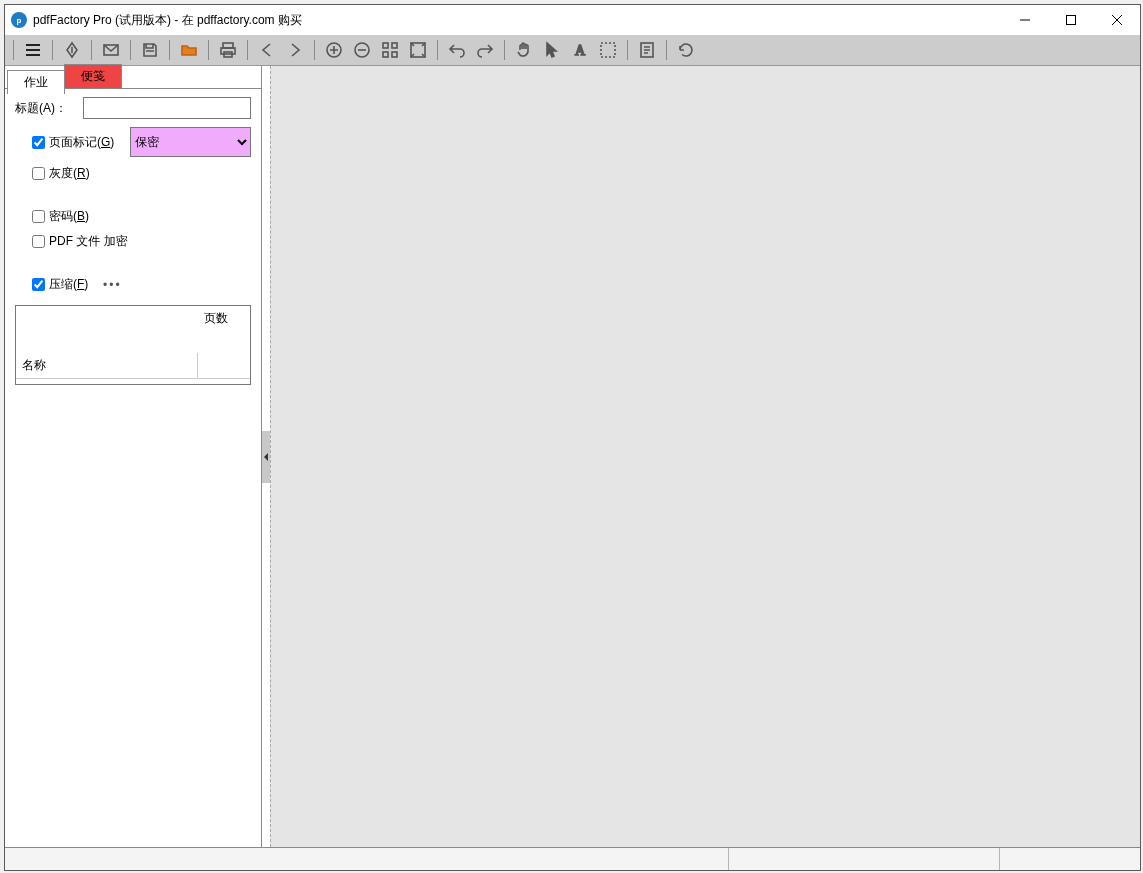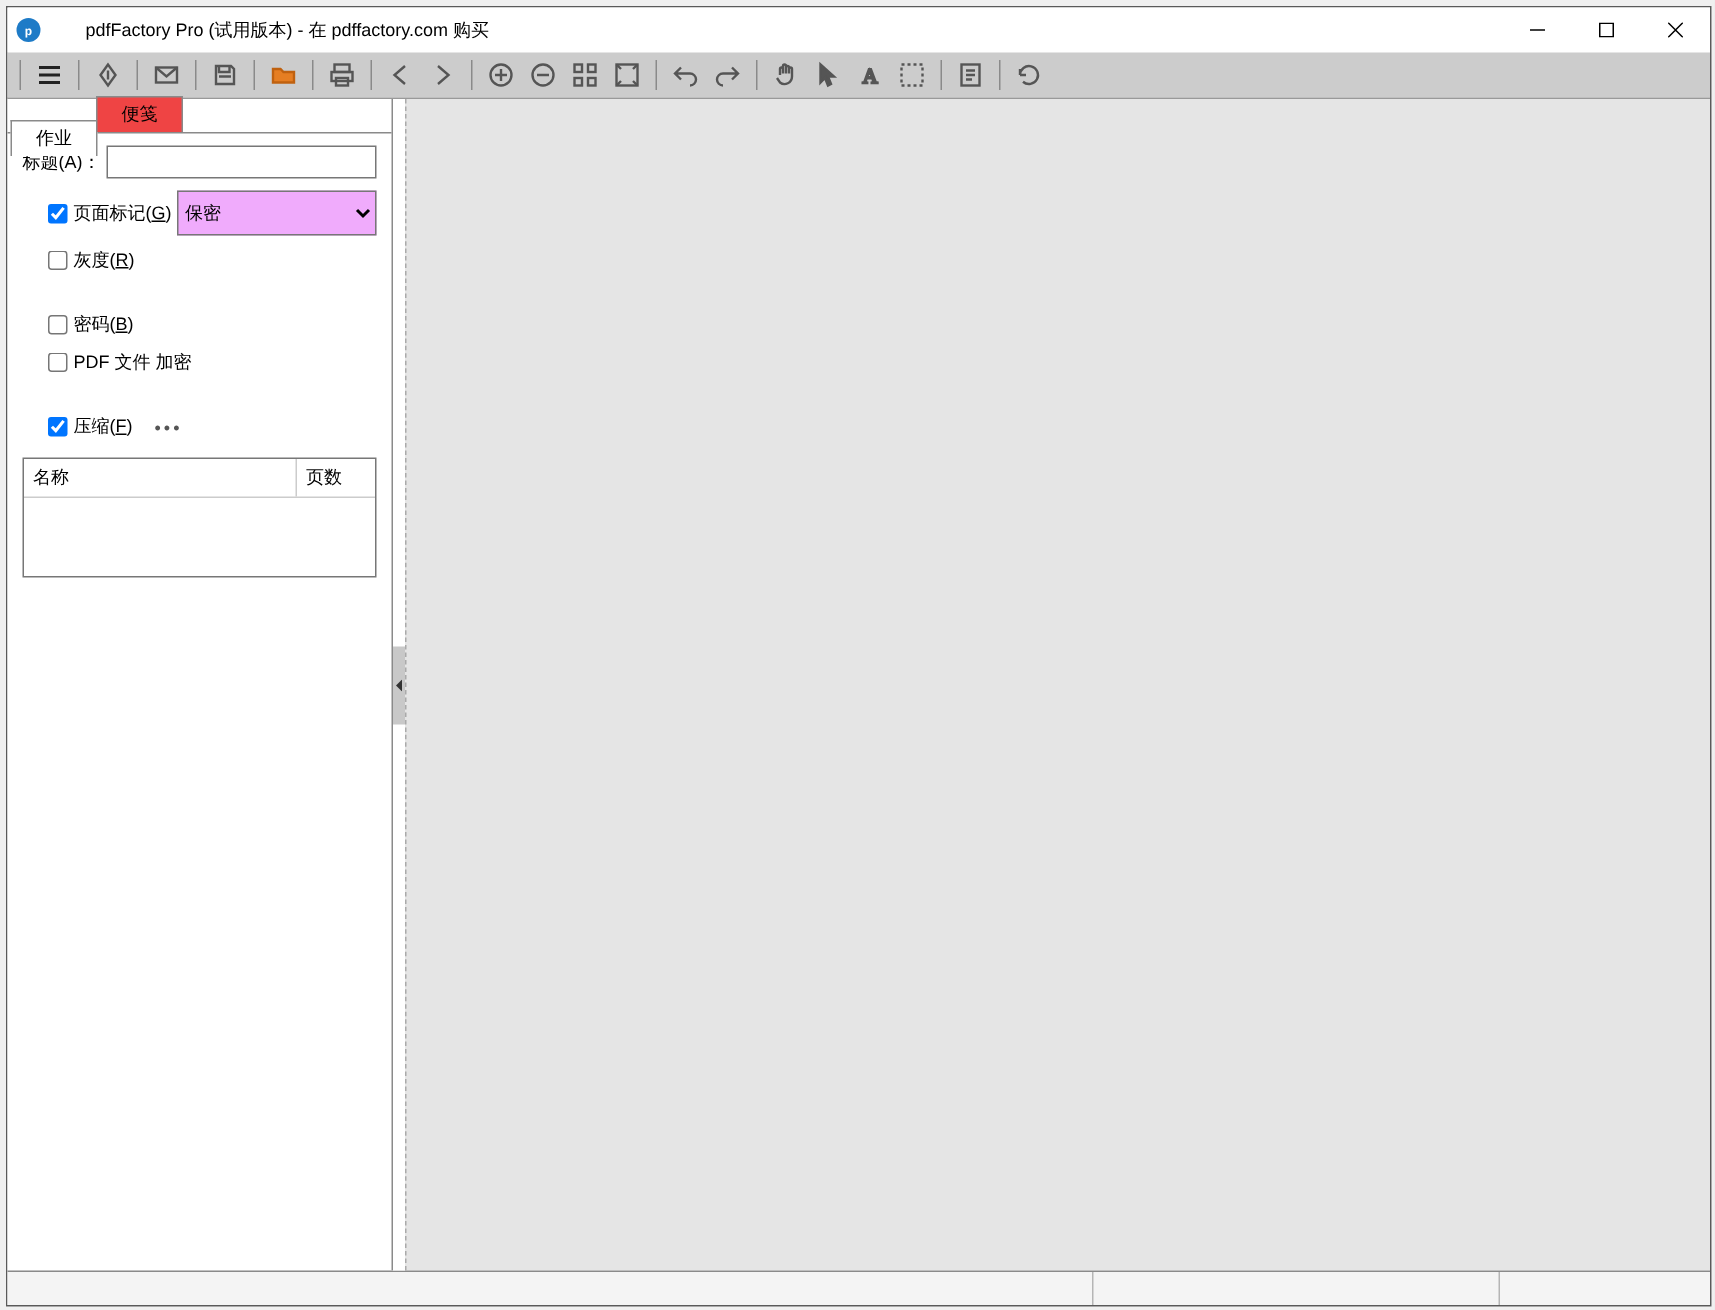--- a/index.html
+++ b/index.html
@@ -1,46 +1,46 @@
 <!DOCTYPE html>
 <html><head>
 <meta charset="utf-8">
 <style>
 html,body{margin:0;padding:0;font-family:"Microsoft YaHei","Segoe UI",Tahoma,sans-serif;font-size:12px;color:#000;background:#f0f0f0;}
 .window{position:relative;width:1135px;height:865px;margin:4px;background:#fff;border:1px solid #5a5a5a;display:flex;flex-direction:column;}
 .titlebar{height:30px;background:#fff;display:flex;align-items:center;}
 .titlebar .app-icon{width:16px;height:16px;margin:0 6px;border-radius:8px;background:#1e7bc7;display:flex;align-items:center;justify-content:center;color:#fff;font-size:8px;font-weight:bold;}
-.titlebar .title{flex:0 0 auto;font-size:12px;margin-left:24px;}
+.titlebar .title{flex:0 0 auto;font-size:12px;}
 .titlebar .spacer{flex:1 1 auto;}
 .winbtn{width:46px;height:30px;display:flex;align-items:center;justify-content:center;}
 .winbtn svg{width:10px;height:10px;stroke:#000;stroke-width:1;fill:none;}
 .toolbar{height:30px;background:#ccc;display:flex;align-items:center;padding:0 4px;gap:2px;}
 .tb-sep{width:1px;height:20px;background:#8a8a8a;margin:0 4px;}
 .tb-btn{width:26px;height:26px;display:flex;align-items:center;justify-content:center;border-radius:2px;}
 .tb-btn svg{width:18px;height:18px;stroke:#555;stroke-width:1.6;fill:none;}
 .tb-btn.active svg{stroke:#e67e22;fill:#e67e22;}
 .tb-btn.menu svg{stroke:#222;stroke-width:2;}
 .body{flex:1 1 auto;display:flex;min-height:0;border-top:1px solid #999;}
 .leftpanel{width:256px;background:#fff;border-right:1px solid #8a8a8a;display:flex;flex-direction:column;}
 .tabs{height:22px;display:flex;align-items:flex-end;border-bottom:1px solid #8a8a8a;padding-left:2px;}
 .tab{padding:3px 16px;border:1px solid #8a8a8a;border-bottom:none;background:#ef4444;margin-right:-1px;position:relative;font-size:12px;}
-.tab.active{background:#fff;top:16px;}
+.tab.active{background:#fff;top:6px;}
 .form{padding:8px 10px;display:flex;flex-direction:column;gap:8px;}
-.row{display:flex;align-items:center;gap:4px;}
+.row{display:flex;align-items:center;gap:16px;}
 .row label{white-space:nowrap;}
 .row input[type=text]{flex:1;height:20px;border:1px solid #777;padding:0 3px;font-size:12px;}
 .row select{flex:1;height:30px;border:1px solid #777;background:#f0abfc;font-size:12px;}
 .chk{display:flex;align-items:center;gap:4px;padding-left:17px;}
 .chk input{width:13px;height:13px;margin:0;}
 .gap{height:10px;}
 .dots{letter-spacing:2px;color:#555;}
 .listbox{border:1px solid #777;height:78px;margin-top:4px;}
 .listhdr{display:flex;border-bottom:1px solid #ccc;}
 .listhdr div{padding:4px 6px;font-size:12px;}
-.listhdr .c1{flex:1;border-right:1px solid #ccc;}
+.listhdr .c1{flex:1;border-right:1px solid #ccc;margin-top:47px;}
 .listhdr .c2{width:40px;}
 .splitter{width:8px;background:#fff;position:relative;display:flex;align-items:center;justify-content:center;}
 .splitter .grip{width:8px;height:52px;background:#c8c8c8;display:flex;align-items:center;justify-content:center;}
 .splitter .grip svg{width:6px;height:8px;fill:#333;}
 .canvas{flex:1;background:#e5e5e5;border-left:1px dashed #aaa;}
 .statusbar{height:22px;border-top:1px solid #8a8a8a;display:flex;background:#f4f4f4;}
 .statusbar .cell{border-right:1px solid #b5b5b5;height:100%;}
 .statusbar .cell.a{flex:1;}
 .statusbar .cell.b{width:270px;}
 .statusbar .cell.c{width:140px;border-right:none;}

